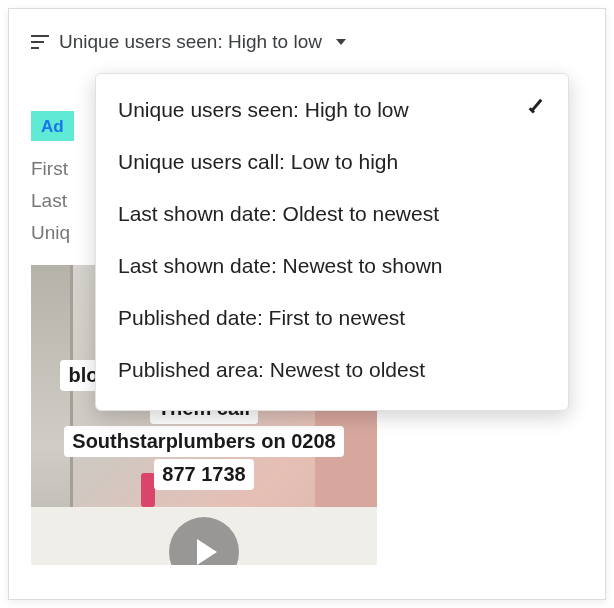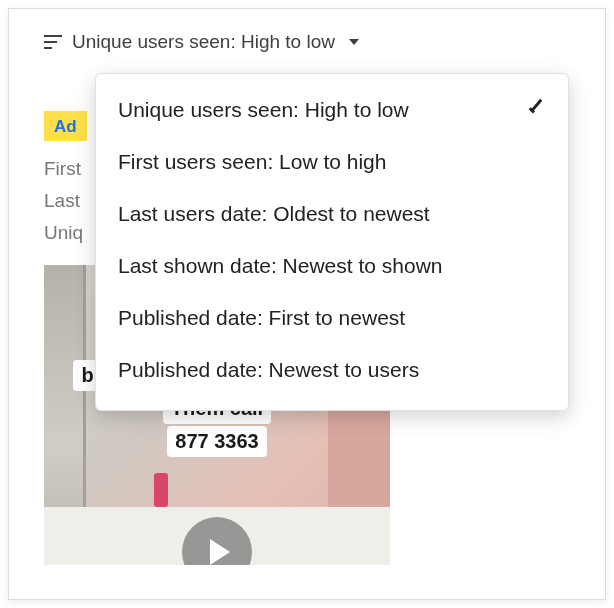--- a/index.html
+++ b/index.html
@@ -9,21 +9,21 @@
       background: #fff;
       position: relative;
       overflow: hidden;
     }
     .outer {
       position: absolute;
       left: 8px; top: 8px; right: 8px; bottom: 8px;
       border: 1px solid #dcdcdc;
       box-shadow: 0 2px 8px rgba(0,0,0,0.08);
       background: #fff;
-      padding: 20px 35px;
+      padding: 20px 22px;
     }
     .sort-trigger {
       display: inline-flex;
       align-items: center;
       gap: 10px;
       color: #3c4043;
       font-size: 19px;
       cursor: pointer;
       padding: 2px 0;
     }
@@ -44,21 +44,21 @@
       margin-left: 4px;
     }
 
     .card {
       margin-top: 56px;
       width: 360px;
       position: relative;
     }
     .ad-badge {
       display: inline-block;
-      background: #fde047;
+      background: #5eead4;
       color: #1a73e8;
       font-weight: bold;
       font-size: 17px;
       padding: 6px 10px 4px;
     }
     .meta {
       margin-top: 12px;
       color: #767777;
       font-size: 19px;
       line-height: 32px;
@@ -171,44 +171,45 @@
     <div class="video">
       <div class="mirror-edge"></div>
       <div class="inner-wall"></div>
       <div class="counter"></div>
       <div class="bottle"></div>
 
       <div class="overlay-text">
         <span>D</span>
         <span>blockage in the London area</span>
         <span>Them call</span>
-        <span>877 3363</span>
+        <span>Southstarplumbers on 0208</span>
+        <span>877 1738</span>
       </div>
 
       <div class="play-btn">
         <div class="tri"></div>
       </div>
     </div>
   </div>
 
   <div class="dropdown">
     <div class="dropdown-item">
       <span>Unique users seen: High to low</span>
       <span class="check"></span>
     </div>
     <div class="dropdown-item">
-      <span>First users seen: Low to high</span>
-    </div>
-    <div class="dropdown-item">
-      <span>Last users date: Oldest to newest</span>
+      <span>Unique users call: Low to high</span>
+    </div>
+    <div class="dropdown-item">
+      <span>Last shown date: Oldest to newest</span>
     </div>
     <div class="dropdown-item">
       <span>Last shown date: Newest to shown</span>
     </div>
     <div class="dropdown-item">
       <span>Published date: First to newest</span>
     </div>
     <div class="dropdown-item">
-      <span>Published date: Newest to users</span>
+      <span>Published area: Newest to oldest</span>
     </div>
   </div>
 
 </div>
 
 </body></html>

